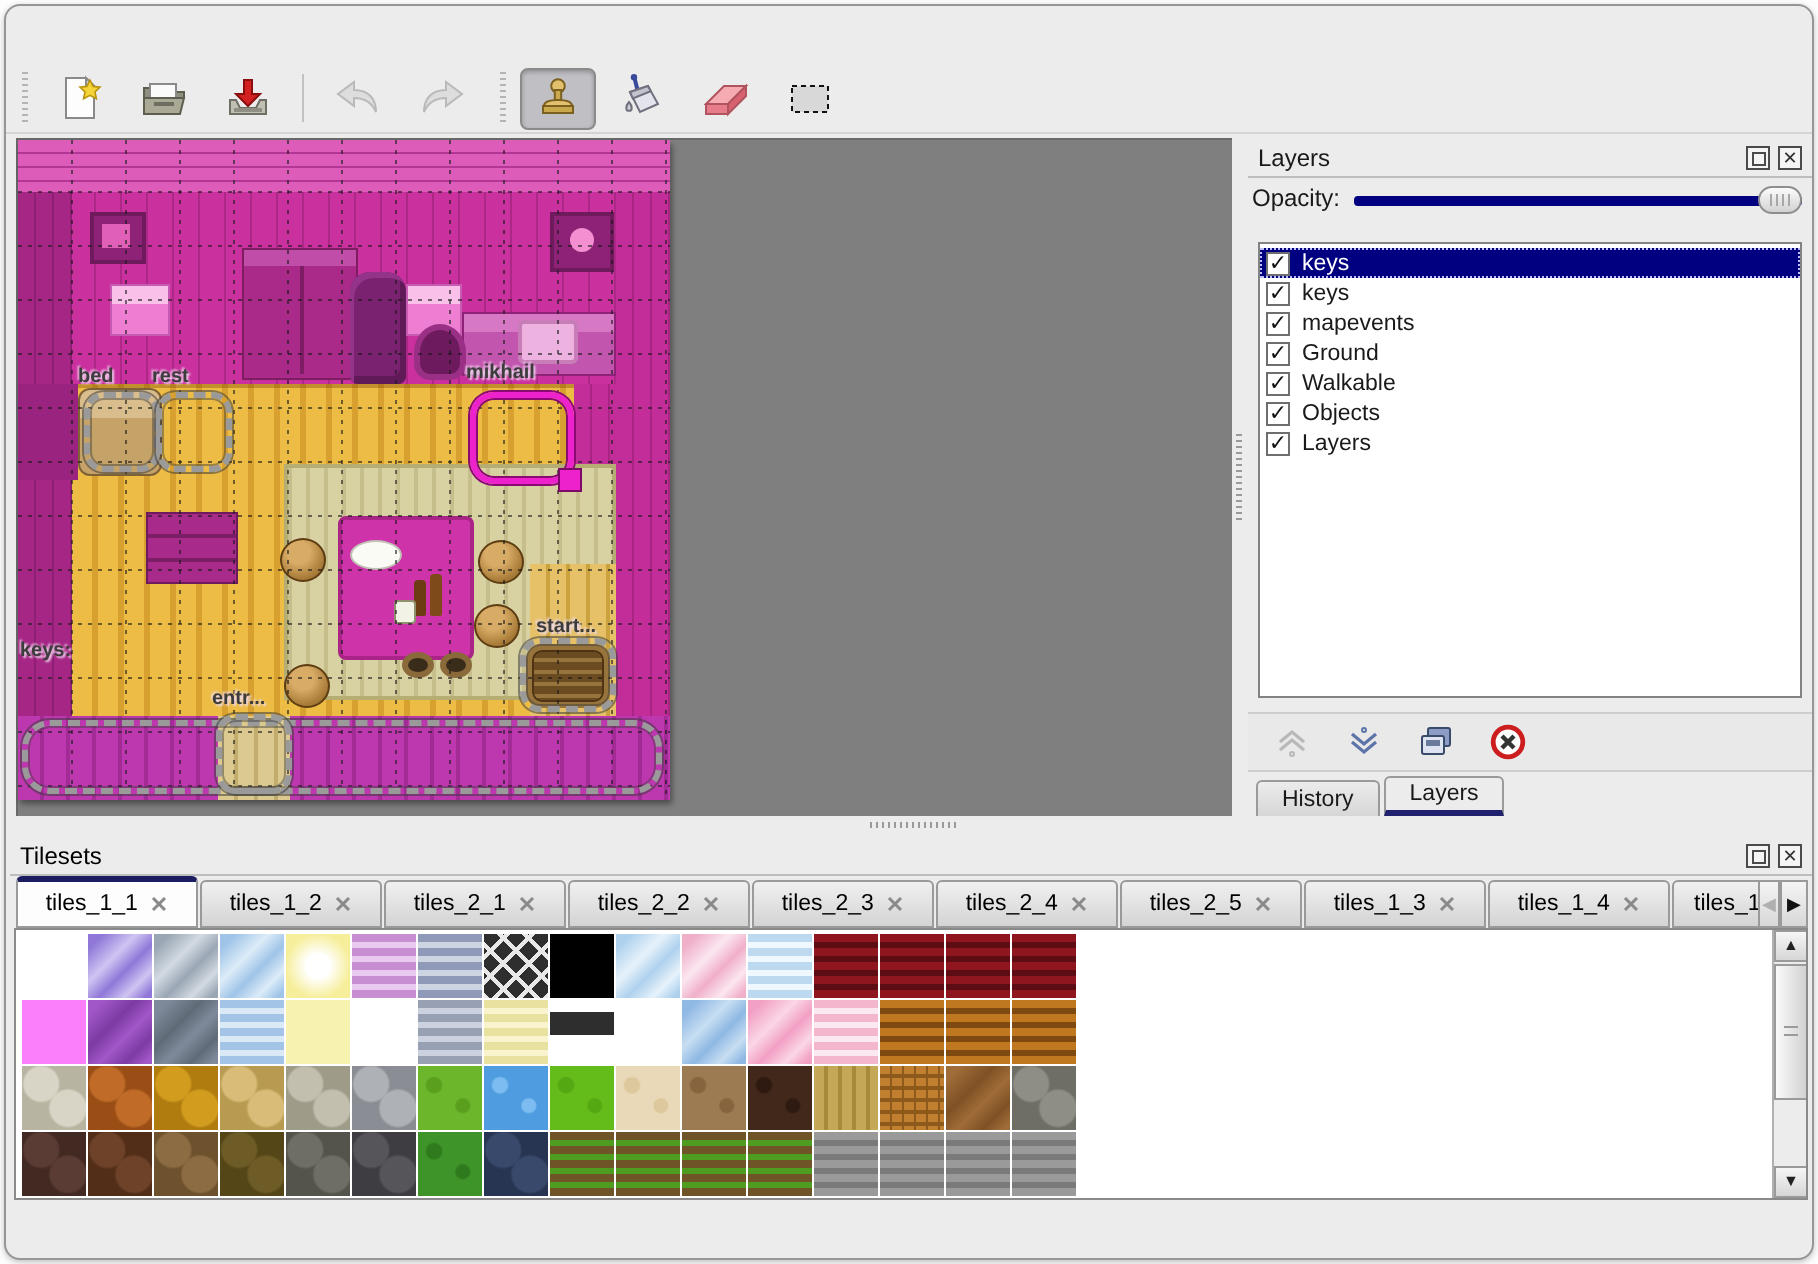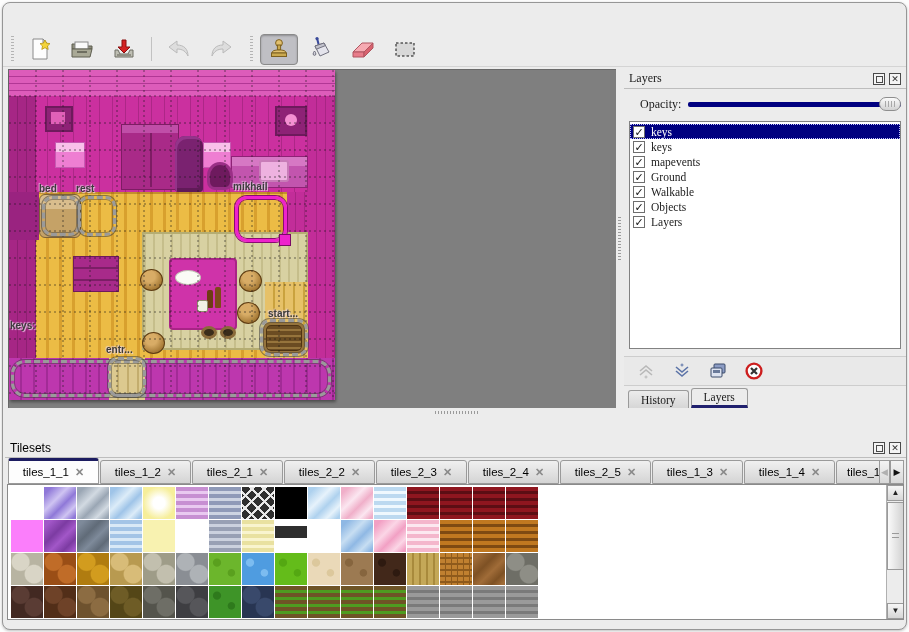--- a/index.html
+++ b/index.html
@@ -77,45 +77,45 @@
   .obj-bottom{left:2px;top:290px;width:320px;height:37px;border-radius:14px;}
   .obj-entr{left:99px;top:287px;width:38px;height:40px;}
   .obj-start{left:251px;top:249px;width:48px;height:37px;}
   .obj-sel{position:absolute;left:226px;top:126px;width:52px;height:46px;border:3px solid #ee22cc;border-radius:12px;box-shadow:0 0 0 1px #8a0a72,inset 0 0 0 1px #8a0a72;}
   .sel-handle{position:absolute;right:-7px;bottom:-7px;width:12px;height:12px;background:#ee22cc;border:1px solid #7a0a66;}
   .obj-label{position:absolute;font-size:10px;font-weight:bold;color:#3c3c3c;
     text-shadow:1px 1px 1px rgba(240,220,240,.9),-1px -1px 1px rgba(240,220,240,.7);white-space:nowrap;}
   .map-grid{position:absolute;left:0;top:0;pointer-events:none;}
 
   
-  .layers-panel{position:absolute;left:621px;top:66px;width:282px;height:339px;font-size:12px;color:#1a1a1a;font-family:Liberation Serif, serif;}
+  .layers-panel{position:absolute;left:621px;top:66px;width:282px;height:339px;font-size:12px;color:#1a1a1a;}
   .panel-titlebar{position:relative;height:20px;border-bottom:1px solid #bdbdbd;display:flex;align-items:center;padding:0 5px;}
   .panel-title{flex:1;}
   .win-ico{width:12px;height:12px;border:1px solid #4a4a4a;margin-left:4px;position:relative;font-size:9px;line-height:10px;text-align:center;color:#333;background:#f4f4f4;}
   .float-ico::after{content:"";position:absolute;left:2px;top:2px;width:5px;height:5px;border:1px solid #4a4a4a;}
-  .opacity-row{display:flex;align-items:center;height:24px;margin:3px 5px 0 16px;gap:7px;}
+  .opacity-row{display:flex;height:24px;margin:3px 5px 0 2px;gap:7px;}
   .slider{flex:1;position:relative;height:16px;}
   .slider .track{position:absolute;left:0;right:0;top:6px;height:5px;background:#000080;border-radius:2px;}
   .slider .handle{position:absolute;right:0;top:1px;width:22px;height:14px;border:1px solid #8e8e8e;border-radius:7px;
     background:linear-gradient(#fbfbfb,#d2d2d2);}
   .slider .handle i{position:absolute;left:5px;right:5px;top:3px;bottom:3px;display:block;
     background:repeating-linear-gradient(to right,#a8a8a8 0 1px,transparent 1px 3px);}
   .layer-list{position:absolute;left:5px;top:52px;right:5px;height:228px;background:#fff;border:1px solid #828282;overflow:hidden;padding:2px 0;}
   .layer-row{display:flex;align-items:center;height:15px;padding-left:3px;font-size:11.5px;gap:6px;}
   .layer-row.selected{background:#000080;color:#fff;outline:1px dotted #c0c0ff;outline-offset:-1px;}
   .cbx{width:12px;height:12px;background:#fff;border:1px solid #6e6e6e;font-size:11px;line-height:10px;text-align:center;color:#111;flex:none;}
   .layer-actions{position:absolute;left:0;right:0;top:287px;height:30px;display:flex;align-items:center;gap:16px;padding-left:12px;
     background:#e9e9e9;border-top:1px solid #cdcdcd;border-bottom:1px solid #cdcdcd;}
   .la-btn{width:20px;height:20px;display:flex;align-items:center;justify-content:center;}
   .panel-tabs{position:absolute;left:4px;top:319px;height:20px;display:flex;align-items:flex-end;gap:2px;}
   .ptab{height:18px;padding:1px 12px;font-size:11.5px;background:linear-gradient(#ececec,#d6d6d6);border:1px solid #9a9a9a;border-bottom:none;border-radius:3px 3px 0 0;display:flex;align-items:center;}
   .ptab.active{height:20px;background:#ececec;border-bottom:3px solid #20206e;border-radius:3px 3px 0 0;font-weight:normal;}
 
   
-  .tilesets-panel{position:absolute;left:2px;top:435px;width:901px;height:187px;font-size:12px;}
+  .tilesets-panel{position:absolute;left:2px;top:415px;width:901px;height:187px;font-size:12px;}
   .ts-tabbar{position:absolute;left:0;top:20px;right:0;height:26px;display:flex;align-items:flex-end;overflow:hidden;padding-left:3px;}
   .ts-tab{height:24px;width:91px;flex:none;display:flex;align-items:center;justify-content:center;gap:6px;font-size:11.5px;
     background:linear-gradient(#f0f0f0,#d4d4d4);border:1px solid #9a9a9a;border-radius:3px 3px 0 0;margin-right:1px;overflow:hidden;white-space:nowrap;}
   .ts-tab .x{color:#8a8a8a;font-weight:bold;font-size:11px;}
   .ts-tab.active{background:#fdfdfd;border-top:3px solid #1c1c60;height:26px;}
   .ts-tab.truncated{width:52px;justify-content:flex-start;padding-left:10px;}
   .ts-scroll{position:absolute;right:2px;top:22px;height:24px;display:flex;}
   .ts-scroll .sbtn{width:14px;height:24px;border:1px solid #9a9a9a;background:linear-gradient(#f4f4f4,#d8d8d8);display:flex;align-items:center;justify-content:center;font-size:9px;color:#111;}
   .ts-scroll .sbtn.disabled{color:#b0b0b0;width:11px;}
   .ts-view{position:absolute;left:2px;top:46px;right:2px;height:136px;background:#fff;border:1px solid #8a8a8a;overflow:hidden;}

